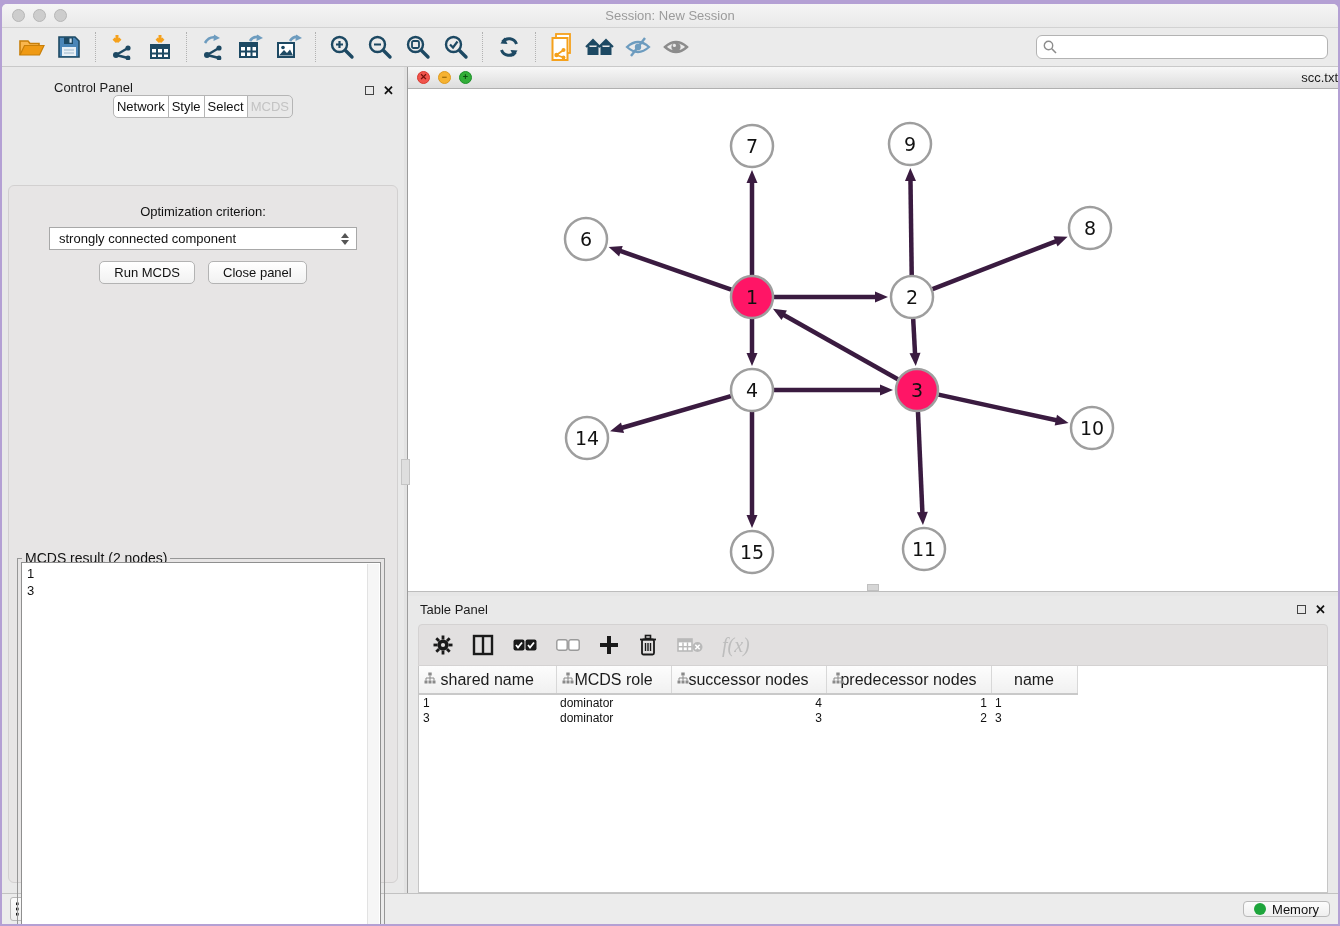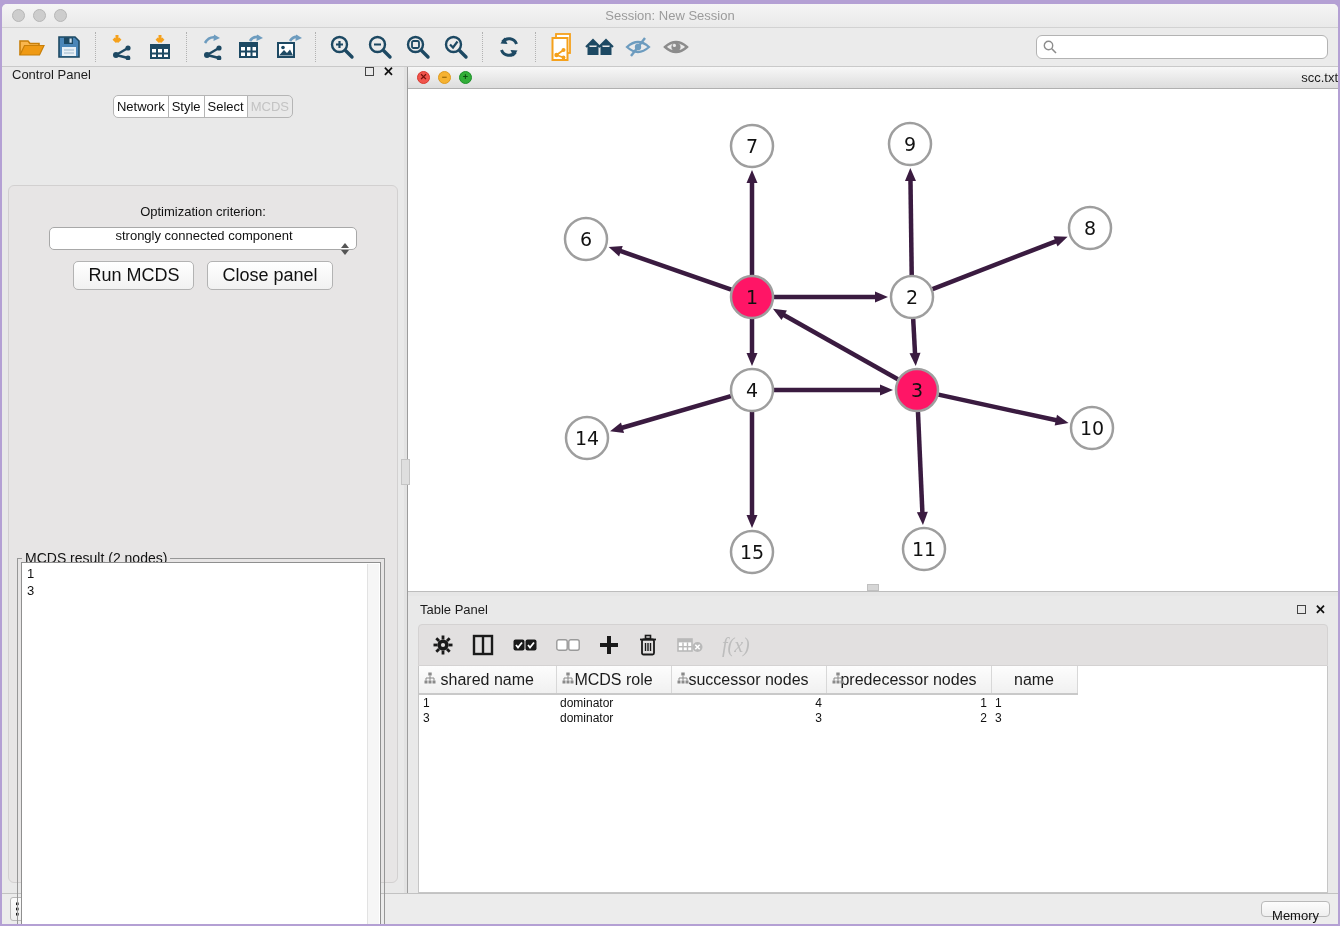--- a/index.html
+++ b/index.html
@@ -25,45 +25,45 @@
   .searchbox { margin-left:auto; position:relative; width:292px; height:24px; }
   .searchbox input { width:100%; height:100%; border:1px solid #b3b3b3; border-radius:6px;
                      background:#fff; padding:0 8px 0 26px; font-size:13px; outline:none; }
   .searchbox svg { position:absolute; left:7px; top:5px; }
 
   
   .main { flex:1; display:flex; min-height:0; }
 
   
   .control-panel { width:402px; flex:0 0 auto; position:relative; background:#e9e9e9; }
-  .cp-header { height:28px; display:flex; align-items:flex-start; padding:0 10px; }
+  .cp-header { height:28px; display:flex; align-items:flex-end; padding:0 10px;margin-left:42px; }
   .cp-title { font-size:13px; color:#1c1c1c; }
   .panel-icons { margin-left:auto; display:flex; gap:9px; align-items:center; }
   .float-ic { width:9px; height:9px; border:1.5px solid #444; display:inline-block; }
   .close-ic { font-size:13px; font-weight:bold; color:#111; line-height:9px; }
 
   .cp-tabs { display:flex; justify-content:center; position:relative; z-index:2; }
   .tab { border:1px solid #b5b5b5; background:#fff; color:#111; font-size:13px;
          padding:3px 3px; margin-left:-1px; }
   .tab:first-child { border-radius:5px 0 0 5px; margin-left:0; }
   .tab:last-child { border-radius:0 5px 5px 0; }
   .tab.selected { background:#e9e9e9; color:#c3c3c3; }
 
   .cp-pane { position:absolute; left:6px; right:6px; top:118px; bottom:10px;
              background:#e7e5e5; border:1px solid #d2d0d0; border-radius:6px; }
   .opt-label { text-align:center; font-size:13px; color:#111; margin-top:18px; }
   .select { margin:8px auto 0 auto; width:308px; height:23px; background:#fff;
-            border:1px solid #a8a8a8; border-radius:5px; display:flex; align-items:center;
-            padding:0 7px 0 9px; font-size:13px; color:#111;flex-direction:column; }
+            border:1px solid #a8a8a8; border-radius:0; display:flex; align-items:center;
+            padding:0 7px 0 9px; font-size:13px; color:#111; }
   .stepper { margin-left:auto; display:flex; flex-direction:column; gap:2px; }
   .stepper .up { width:0; height:0; border-left:4px solid transparent; border-right:4px solid transparent; border-bottom:5px solid #555; }
   .stepper .down { width:0; height:0; border-left:4px solid transparent; border-right:4px solid transparent; border-top:5px solid #555; }
   .cp-buttons { display:flex; justify-content:center; gap:13px; margin-top:11px; }
   .btn { background:linear-gradient(#ffffff,#f1f1f1); border:1px solid #b3b3b3; border-radius:5px;
-         font-size:18px; color:#111; padding:3px 14px; font-family:"Liberation Sans",sans-serif; }
+         font-size:13px; color:#111; padding:3px 14px; font-family:"Liberation Sans",sans-serif; }
 
   .mcds-fieldset { position:absolute; left:8px; right:12px; top:372px; height:382px;
                    border:1px solid #979797; padding:3px; }
   .mcds-legend { position:absolute; top:-9px; left:4px; background:#e7e5e5; padding:0 3px;
                  font-size:14px; color:#111; }
   .mcds-text { position:absolute; inset:3px; background:#fff; border:1px solid #8f8f8f;
                font-size:13px; line-height:17px; padding:2px 5px; color:#111; }
   .mcds-scroll { position:absolute; top:1px; bottom:1px; right:1px; width:12px;
                  background:#f6f6f6; border-left:1px solid #e2e2e2; }
 
@@ -115,21 +115,21 @@
 
   .tp-tabs { height:41px; display:flex; align-items:center; justify-content:center; flex:0 0 auto; }
 
   
   .statusbar { height:31px; background:#ececec; border-top:1px solid #c2c2c2;
                display:flex; align-items:center; padding:0 8px; flex:0 0 auto; }
   .list-btn { width:30px; height:24px; background:linear-gradient(#fcfcfc,#efefef);
               border:1px solid #b9b9b9; border-radius:3px; display:flex; align-items:center; justify-content:center; }
   .memory-btn { margin-left:auto; height:16px; background:linear-gradient(#fcfcfc,#efefef);
                 border:1px solid #b9b9b9; border-radius:4px; display:flex; align-items:center;
-                gap:6px; padding:0 10px; font-size:13px; color:#111;flex-direction:column; }
+                gap:6px; padding:0 10px; font-size:13px; color:#111; }
   .memory-dot { width:12px; height:12px; border-radius:50%; background:#1ea53c; }
 </style>
 </head>
 <body>
 
 <div class="window">
 
   <div class="titlebar">
     <div class="tl-dots">
       <span class="tl-dot"></span>

